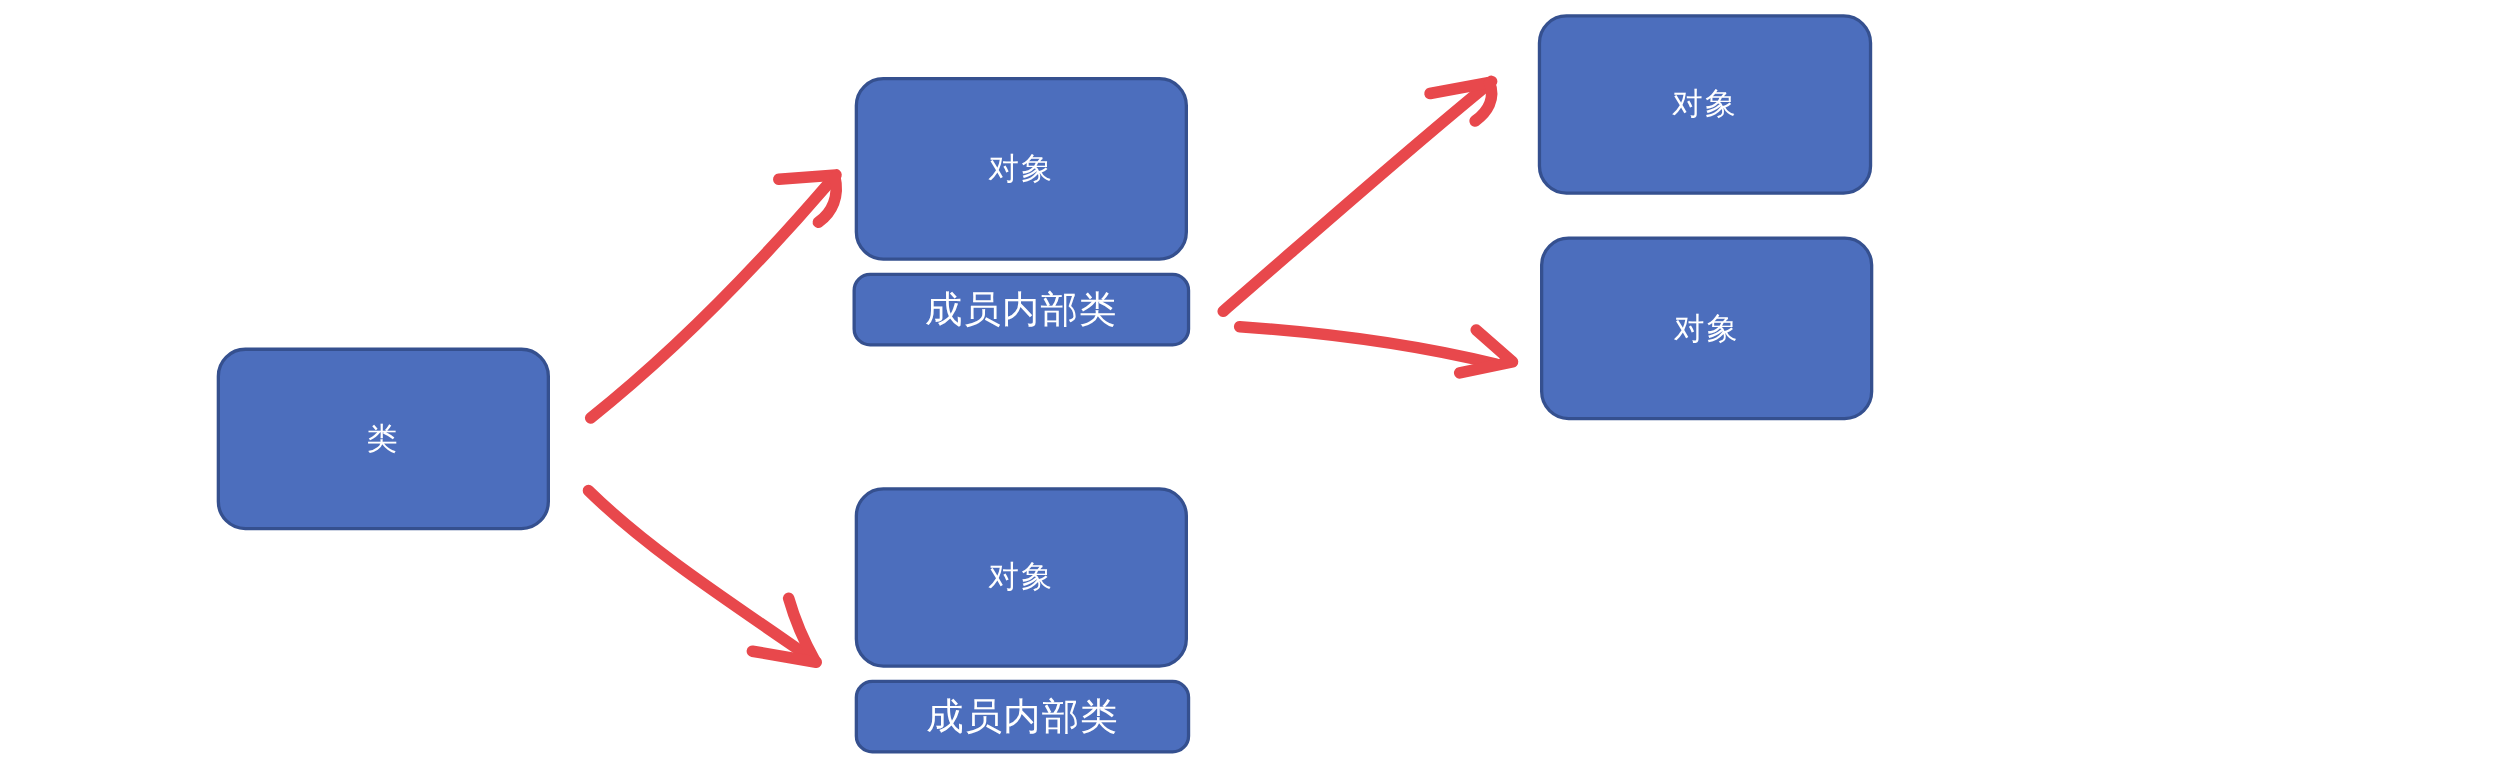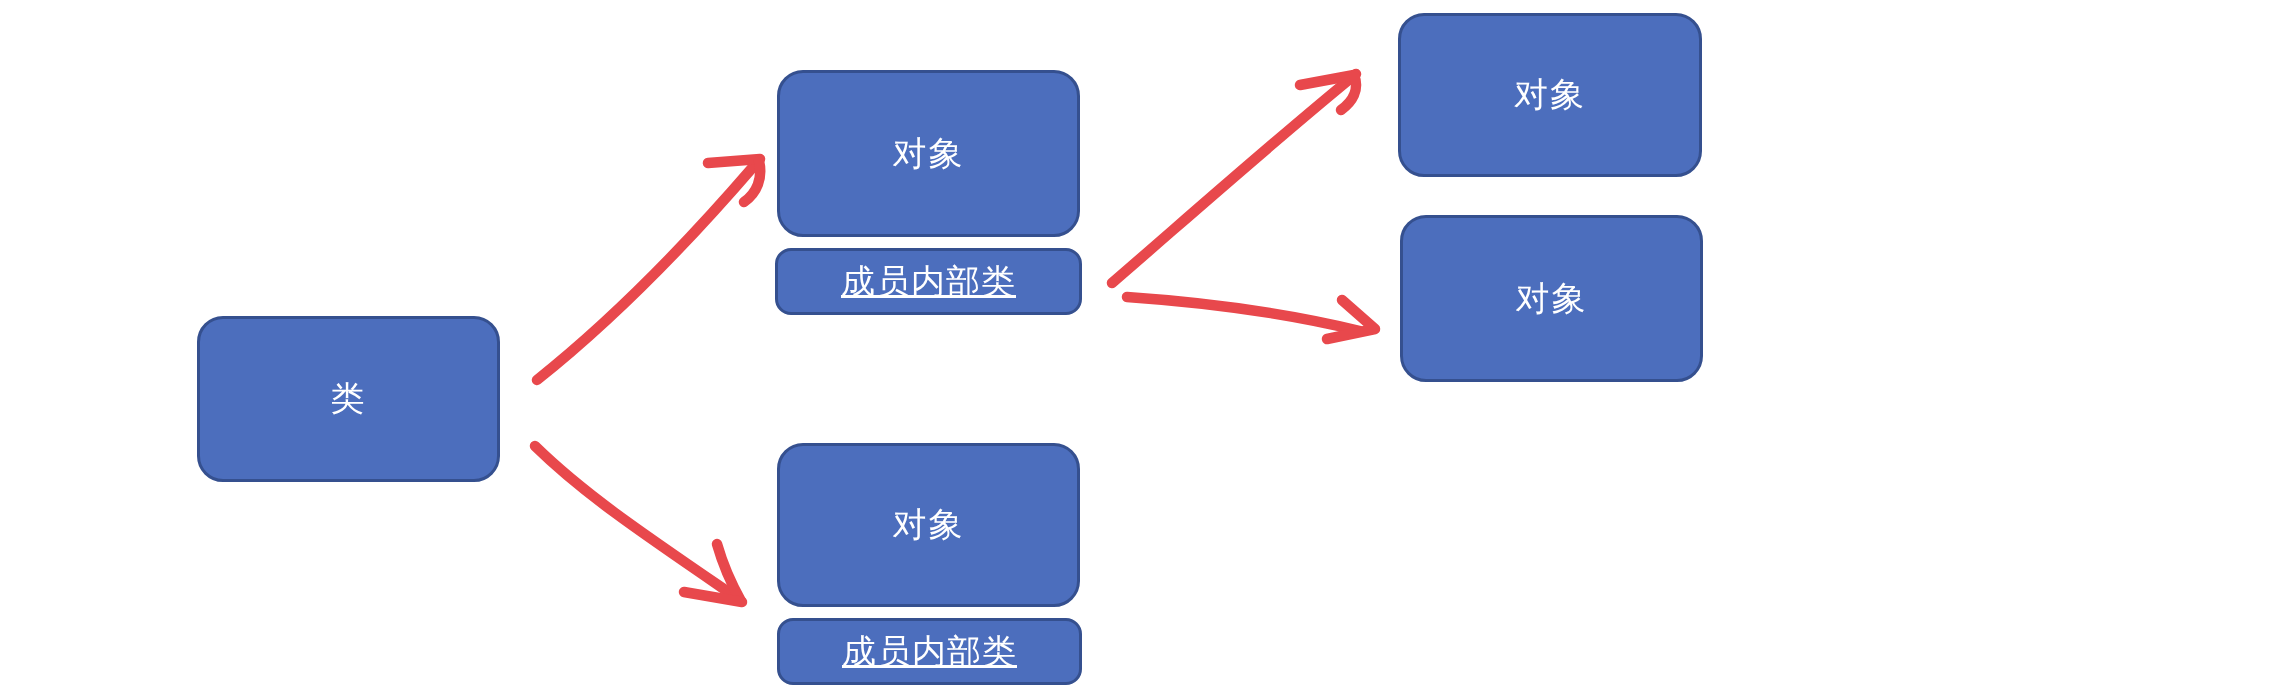--- a/index.html
+++ b/index.html
@@ -21,29 +21,28 @@
     background: var(--node-fill, #4C6EBD);
     border: 3px solid var(--node-border, #35508F);
     color: var(--node-text, #ffffff);
     display: flex;
     align-items: center;
     justify-content: center;
     text-align: center;
   }
   .node.big {
     border-radius: 26px;
-    font-size: 34px;
+    font-size: 28px;
     letter-spacing: 2px;
     text-align: right;
   }
   .node.sub {
     border-radius: 16px;
     font-size: 34px;
     letter-spacing: 1px;
-    text-decoration: underline;
   }
   
   #n-class            { left: 197px;  top: 316px; width: 303px; height: 166px; }
   #n-object-top       { left: 777px;  top: 70px;  width: 303px; height: 167px; }
   #n-object-top-inner { left: 775px;  top: 248px; width: 307px; height: 67px;  }
   #n-object-bottom    { left: 777px;  top: 443px; width: 303px; height: 164px; }
   #n-object-bottom-inner { left: 777px; top: 618px; width: 305px; height: 67px; }
   #n-object-right-top    { left: 1398px; top: 13px;  width: 304px; height: 164px; }
   #n-object-right-bottom { left: 1400px; top: 215px; width: 303px; height: 167px; }
 

